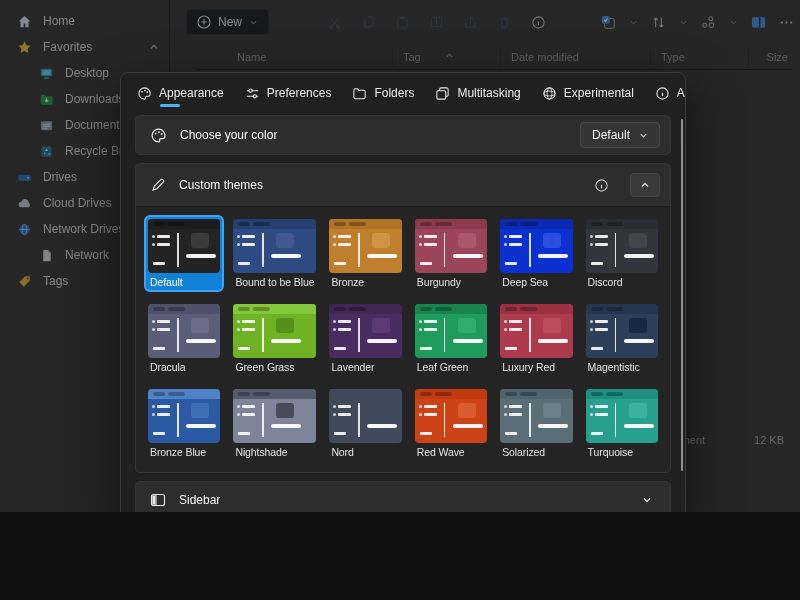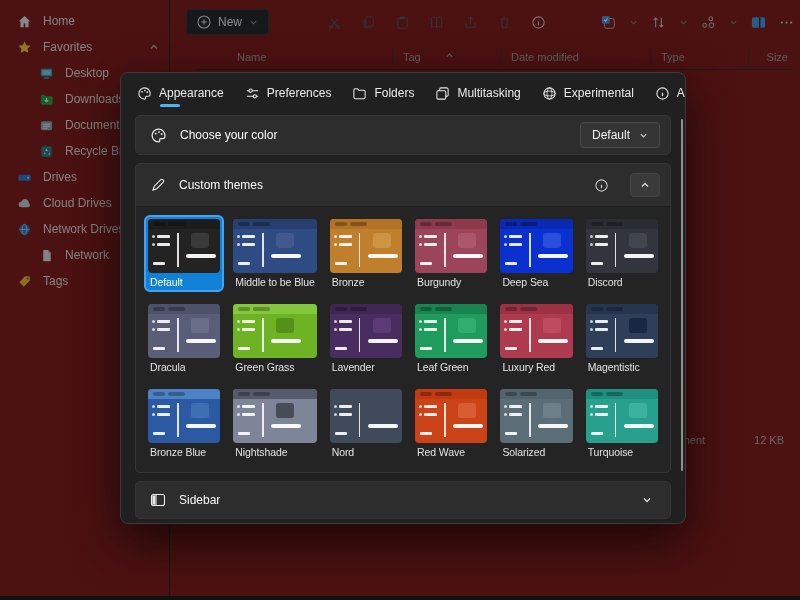--- a/index.html
+++ b/index.html
@@ -1,19 +1,19 @@
 <!DOCTYPE html>
 <html><head>
 <meta charset="utf-8">
 <style>
   * { margin:0; padding:0; box-sizing:border-box; }
   html,body { background:#111; }
   #screen {
-    position:relative; width:800px; height:596px; overflow:hidden;
-    background:#7f1d1d; font-family:"Liberation Sans", sans-serif; color:#e6e6e6;
+    position:relative; width:800px; height:512px; overflow:hidden;
+    background:#404040; font-family:"Liberation Sans", sans-serif; color:#e6e6e6;
   }
 
   
   .mainwin { position:absolute; inset:0; }
   .side-nav { position:absolute; left:0; top:0; width:170px; height:600px; border-right:1px solid #2a2a2a; padding-top:8px; }
   .nav-item { display:flex; align-items:center; height:26px; padding-left:16px; gap:11px; font-size:12px; color:#dcdcdc; }
   .nav-item.indent { padding-left:38px; }
   .nav-item .nico { width:16px; height:16px; flex:0 0 16px; display:flex; align-items:center; justify-content:center; }
   .nav-item .chev { margin-left:auto; margin-right:10px; opacity:.8; }
 
@@ -459,21 +459,21 @@
                   </div>
                   <span class="mdot d1"></span>
                   <span class="mdot d2"></span>
                   <span class="mln l1"></span>
                   <span class="mln l2"></span>
                   <span class="mln l3"></span>
                   <span class="vdiv"></span>
                   <span class="msq"></span>
                   <span class="mcl"></span>
                 </div>
-                <div class="tile-label">Middle to be Blue</div>
+                <div class="tile-label">Bound to be Blue</div>
               </div>
               <div class="tile" style="--bg:#c07f2d;--bar:#b37326;--sq:#cf9344">
                 <div class="mw">
                   <div class="mw-top">
                     <span class="pill p1"></span>
                     <span class="pill p2"></span>
                   </div>
                   <span class="mdot d1"></span>
                   <span class="mdot d2"></span>
                   <span class="mln l1"></span>

